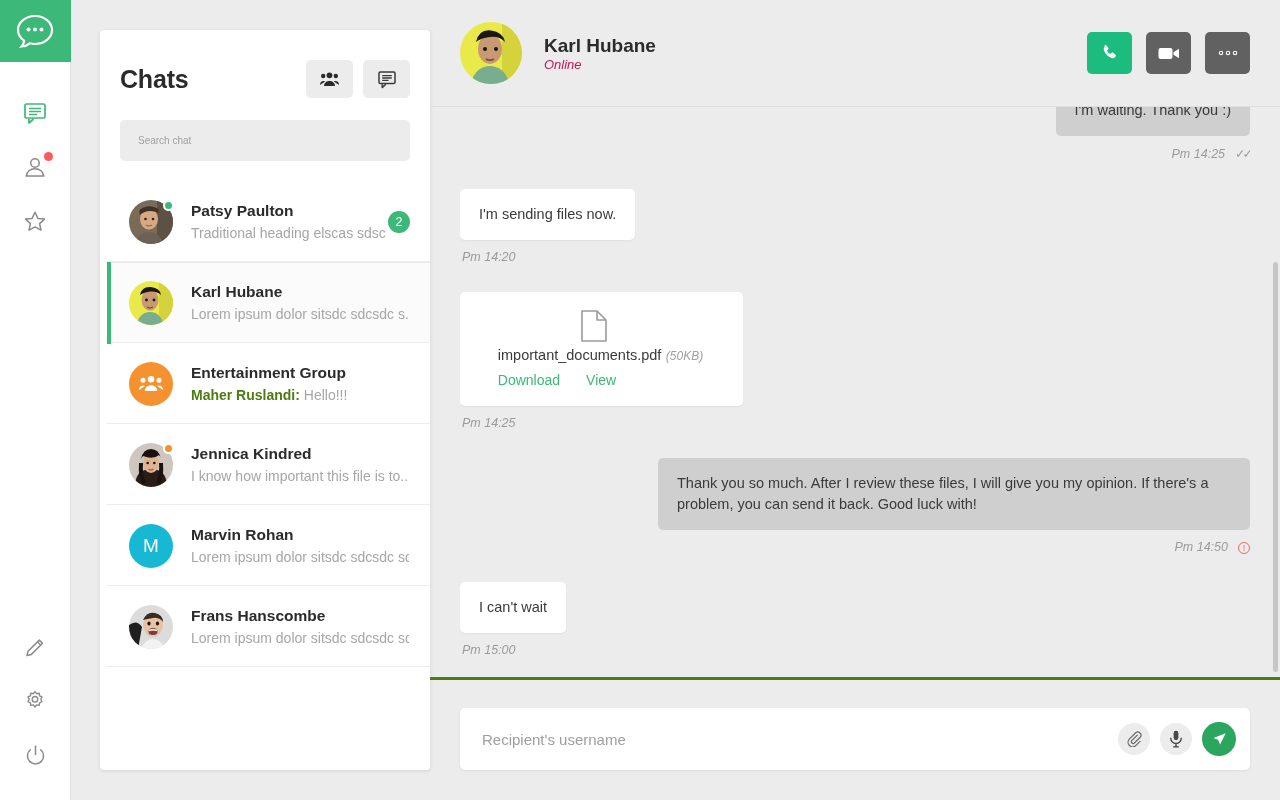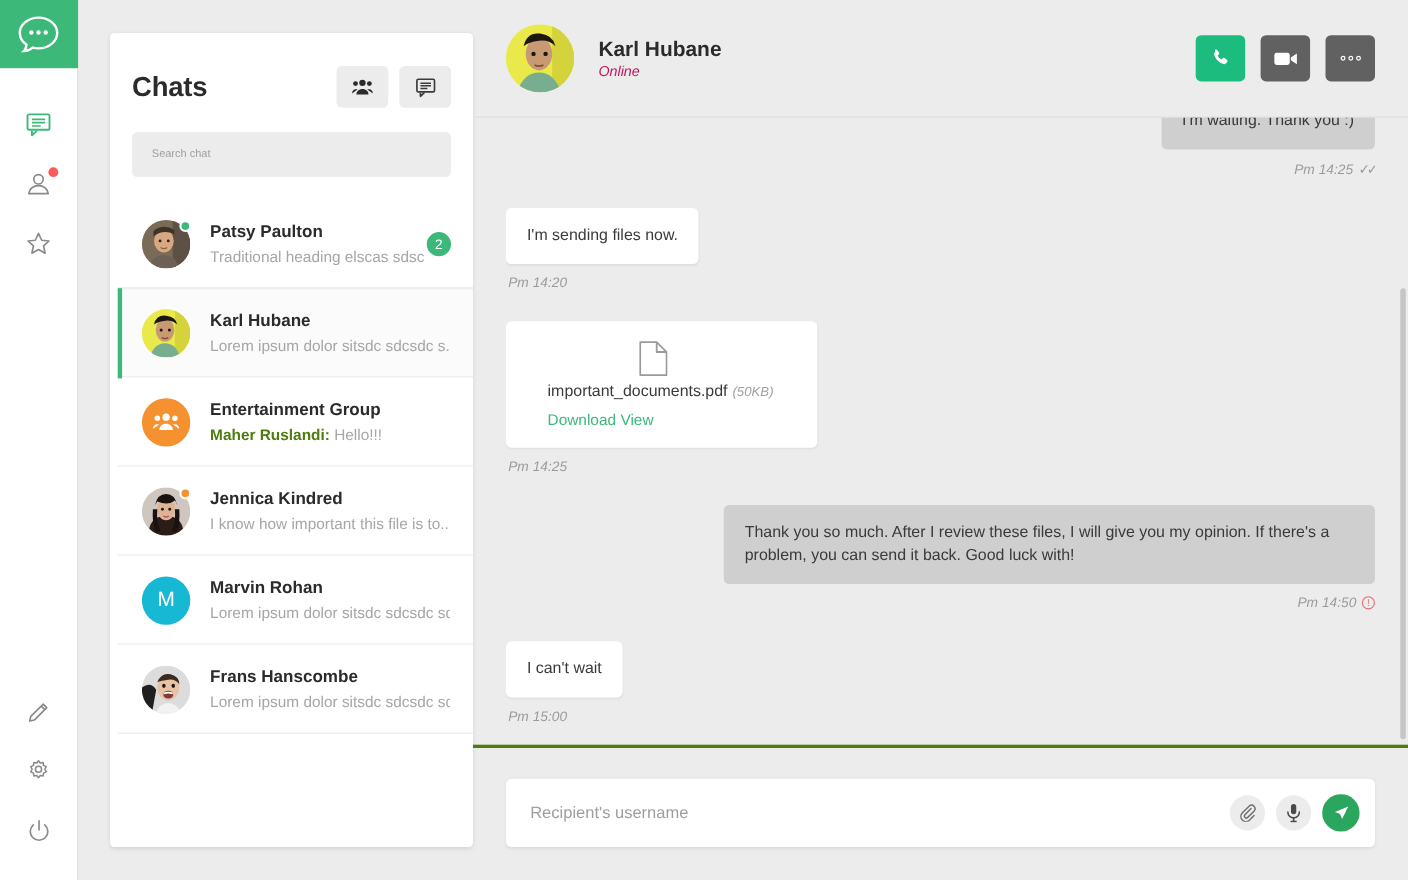--- a/index.html
+++ b/index.html
@@ -167,21 +167,21 @@
     border-radius: 5px;
     padding: 15px 19px;
     font-size: 14.5px; line-height: 1.45;
     color: #3a3a3a;
     max-width: 592px;
   }
   .bubble.in { background: #ffffff; box-shadow: 0 1px 2px rgba(0,0,0,0.06); }
   .bubble.out { background: #cfcfcf; }
   .msg-time {
     font-size: 12.5px; color: #9b9b9b; font-style: italic;
-    margin-top: 10px; display: flex; align-items: center; gap: 5px;
+    margin-top: 10px; display: flex; align-items: flex-end; gap: 10px;
   }
   .msg-row.in .msg-time { margin-left: 2px; }
   .ticks { color: #9b9b9b; font-style: normal; letter-spacing: -3px; }
   .err-mark {
     width: 12px; height: 12px; border-radius: 50%;
     border: 1px solid #e46b6b; color: #e46b6b;
     font-size: 9px; font-style: normal;
     display: inline-flex; align-items: center; justify-content: center;
     line-height: 1;
   }
@@ -192,21 +192,21 @@
     background: #fff; border-radius: 5px;
     box-shadow: 0 1px 2px rgba(0,0,0,0.06);
     padding: 18px 24px 18px 22px;
     display: flex; align-items: center;
     width: 283px;
     flex-direction: column;
   }
   .file-icon { flex: 0 0 34px; margin-right: 14px; }
   .file-name { font-size: 14.5px; color: #3a3a3a; }
   .file-size { font-size: 12px; color: #a0a0a0; font-style: italic; }
-  .file-links { margin-top: 8px; display: flex; gap: 4px; }
+  .file-links { margin-top: 8px; display: flex; gap: 26px; }
   .file-link { font-size: 14px; color: #3cb878; cursor: pointer; }
 
   .scrollbar-track {
     position: absolute; right: 2px; top: 155px;
     width: 5px; height: 410px;
   }
   .scrollbar-thumb {
     width: 5px; height: 410px; border-radius: 3px;
     background: #c6c6c6; cursor: pointer;
   }

